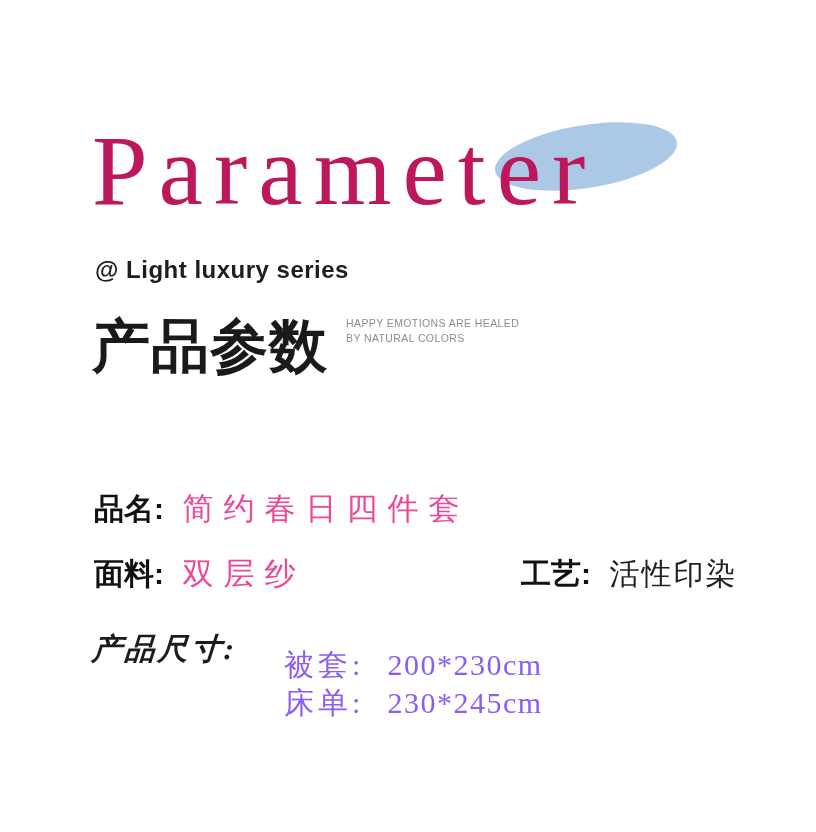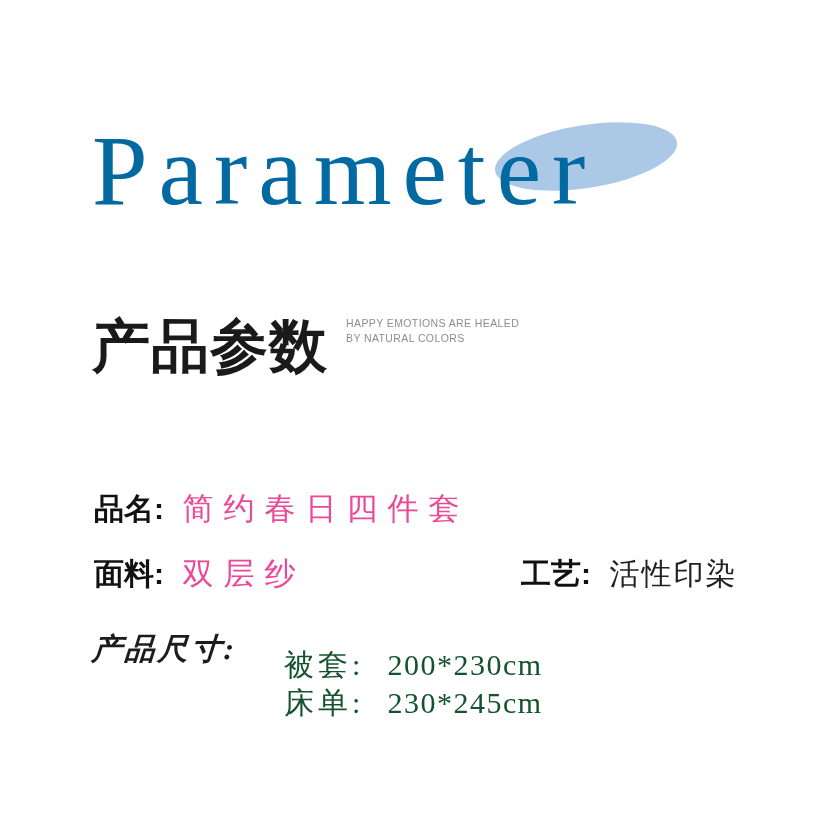--- a/index.html
+++ b/index.html
@@ -22,21 +22,21 @@
   }
   .title-en{
     position:absolute;
     left:92px;top:118px;
     margin:0;
     font-family:"Liberation Serif","DejaVu Serif",serif;
     font-weight:400;
     font-size:100px;
     line-height:1.05;
     letter-spacing:11px;
-    color:#0369a1;
+    color:#be185d;
     z-index:2;
     white-space:nowrap;
   }
   .subtitle{
     position:absolute;
     left:95px;top:256px;
     font-size:24px;
     font-weight:700;
     letter-spacing:0.5px;
     color:#1e1e1e;
@@ -106,21 +106,21 @@
     color:#1c1c1c;
     transform:skewX(-4deg);
     white-space:nowrap;
   }
   .dims-list{
     position:absolute;
     left:284px;top:646px;
     font-family:"Liberation Serif","DejaVu Serif",serif;
     font-size:30px;
     line-height:37.5px;
-    color:#14532d;
+    color:#8b5cf6;
   }
   .dim-line{white-space:nowrap;}
   .dim-name{
     display:inline-block;
     width:96px;
     letter-spacing:4px;
   }
   .dim-size{
     display:inline-block;
     letter-spacing:1.5px;
@@ -128,20 +128,21 @@
 </style>
 </head>
 <body>
 
 <div class="canvas">
 
   <div class="accent-ellipse" style="background: rgb(171, 201, 231);"></div>
 
   <h1 class="title-en">Parameter</h1>
 
+  <div class="subtitle">@ Light luxury series</div>
 
   <h2 class="title-cn">产品参数</h2>
 
   <div class="tagline">
     <span>HAPPY EMOTIONS ARE HEALED</span>
     <span>BY NATURAL COLORS</span>
   </div>
 
   <div class="row row-name">
     <span class="spec-label">品名:</span>

